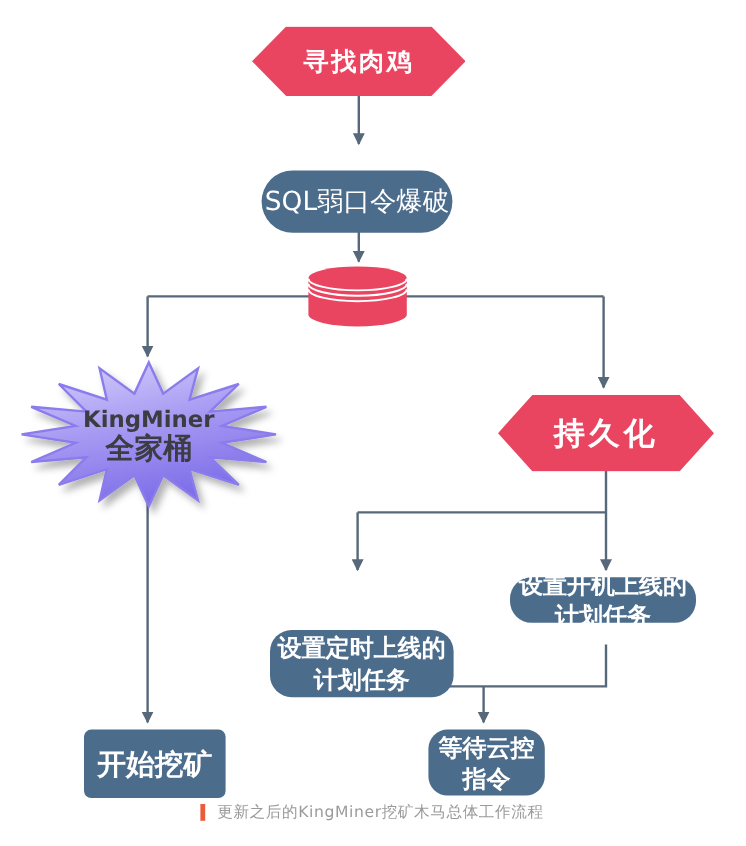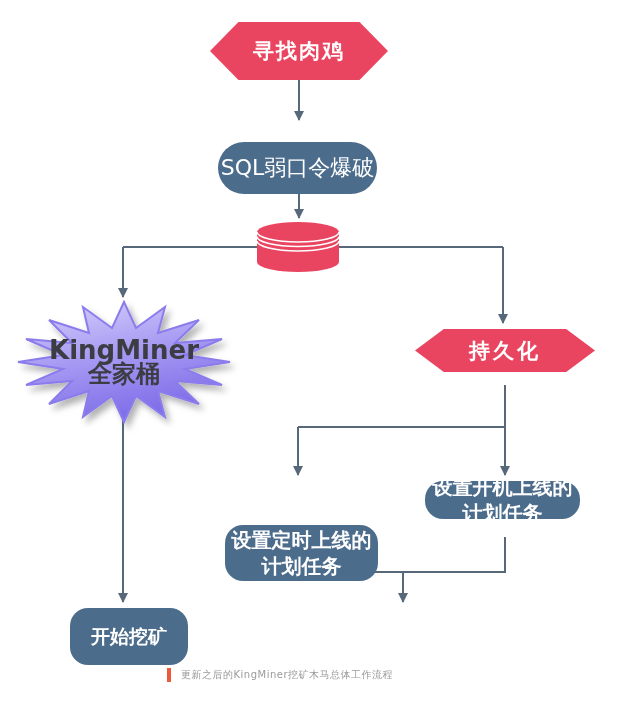--- a/index.html
+++ b/index.html
@@ -8,33 +8,33 @@
     font-family:"DejaVu Sans","Liberation Sans",sans-serif;
   }
   #wires{position:absolute;left:0;top:0;width:622px;height:705px;}
   .node{position:absolute;display:flex;flex-direction:column;align-items:center;justify-content:center;
         color:#ffffff;text-align:center;box-sizing:border-box;}
   .hex{clip-path:polygon(16% 0,84% 0,100% 50%,84% 100%,16% 100%,0% 50%);
        background:#ea4560;font-weight:bold;}
   .rbox{background:#4c6c8c;border-radius:20px;}
   #node-find-bots{left:210px;top:22px;width:178px;height:58px;font-size:21px;letter-spacing:2px;}
   #node-sql-brute{left:218px;top:126px;width:159px;height:52px;border-radius:26px;font-size:22px;font-weight:normal;margin-top:16px;}
-  #node-persistence{left:415px;top:329px;width:180px;height:43px;font-size:21px;letter-spacing:3px;}
+  #node-persistence{left:415px;top:329px;width:180px;height:64px;font-size:26px;letter-spacing:3px;}
   #node-task-timed{left:225px;top:481px;width:153px;height:56px;font-size:20px;font-weight:bold;line-height:26px;border-radius:18px;margin-top:44px;}
   #node-task-boot{left:425px;top:481px;width:155px;height:38px;font-size:20px;font-weight:bold;line-height:26px;border-radius:18px;}
-  #node-start-mining{left:70px;top:608px;width:118px;height:57px;font-size:19px;font-weight:bold;border-radius:18px;}
+  #node-start-mining{left:70px;top:608px;width:118px;height:57px;font-size:24px;font-weight:bold;border-radius:6px;}
   #node-wait-c2{left:357px;top:608px;width:97px;height:55px;font-size:20px;font-weight:bold;line-height:26px;border-radius:16px;}
   #cyl-label{left:253px;top:245px;width:90px;height:22px;font-size:18px;font-weight:normal;
              text-shadow:0 0 2px rgba(210,40,70,.6);}
   #star-label{left:44px;top:334px;width:160px;height:56px;color:#3c3c43;font-weight:bold;background:transparent;}
-  #star-label .l1{font-size:26px;line-height:24px;}
+  #star-label .l1{font-size:19px;line-height:24px;}
   #star-label .l2{font-size:24px;line-height:24px;}
   #caption{position:absolute;left:167px;top:668px;display:flex;align-items:center;gap:10px;}
   #caption .bar{width:4px;height:14px;background:#ec5a3c;}
-  #caption .txt{font-size:10px;color:#9a9a9a;letter-spacing:0.5px;}
+  #caption .txt{font-size:13px;color:#9a9a9a;letter-spacing:0.5px;}
 </style>
 </head>
 <body>
 
 <div id="stage">
 
   <svg id="wires" viewBox="0 0 622 705" xmlns="http://www.w3.org/2000/svg">
     <defs>
       <marker id="arw" markerUnits="userSpaceOnUse" markerWidth="11" markerHeight="10" refX="9" refY="5" orient="auto">
         <path d="M0,0 L10,5 L0,10 Z" fill="#57687a"></path>
@@ -100,19 +100,23 @@
 
   <div class="node rbox" id="node-task-boot">
     <span>设置开机上线的</span>
     <span>计划任务</span>
   </div>
 
   <div class="node rbox" id="node-start-mining">
     <span>开始挖矿</span>
   </div>
 
+  <div class="node rbox" id="node-wait-c2">
+    <span>等待云控</span>
+    <span>指令</span>
+  </div>
 
   <div id="caption">
     <span class="bar"></span>
     <span class="txt">更新之后的KingMiner挖矿木马总体工作流程</span>
   </div>
 
 </div>
 
 </body></html>

